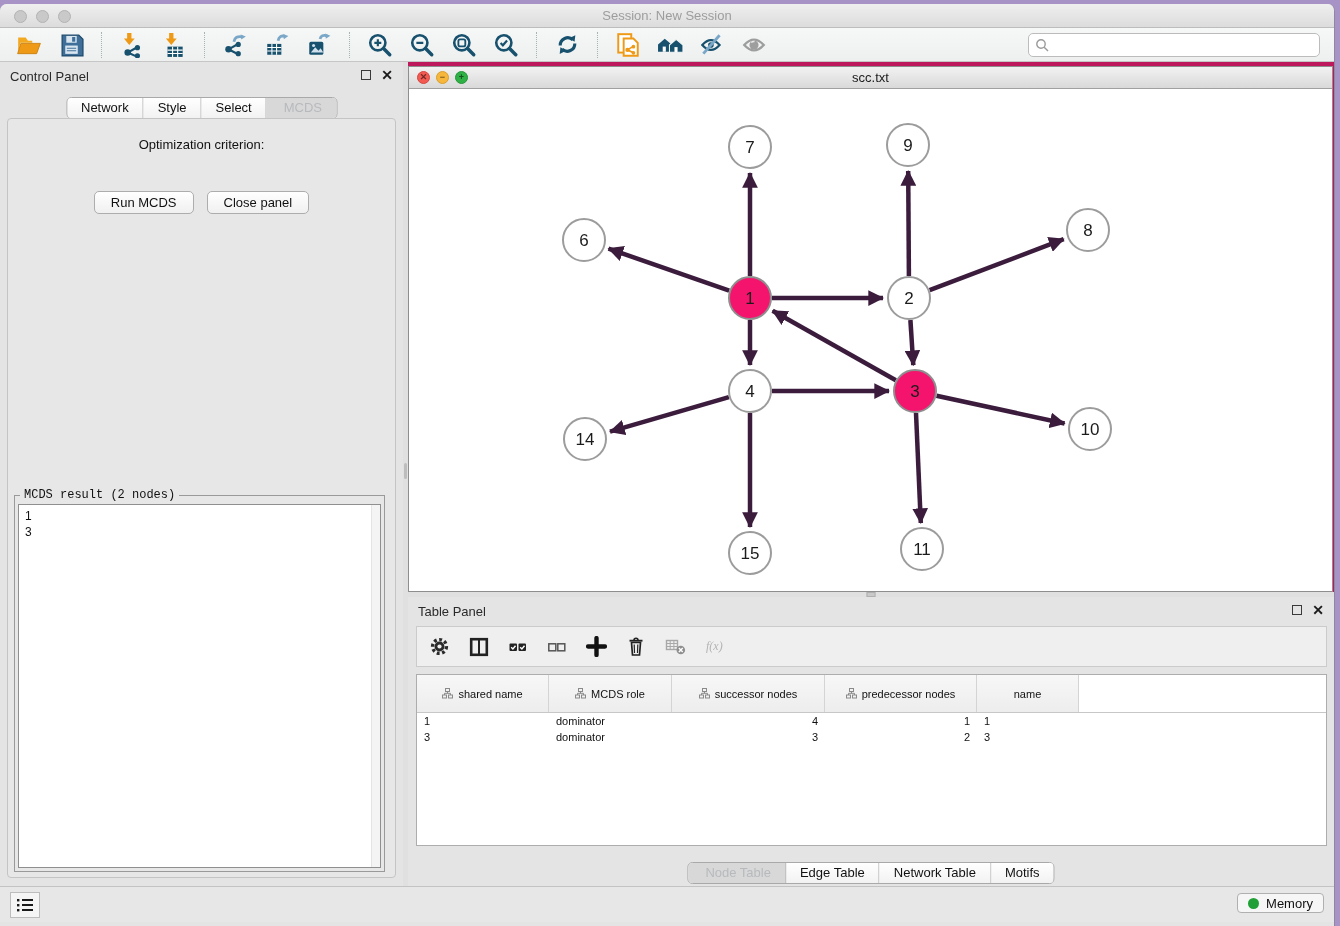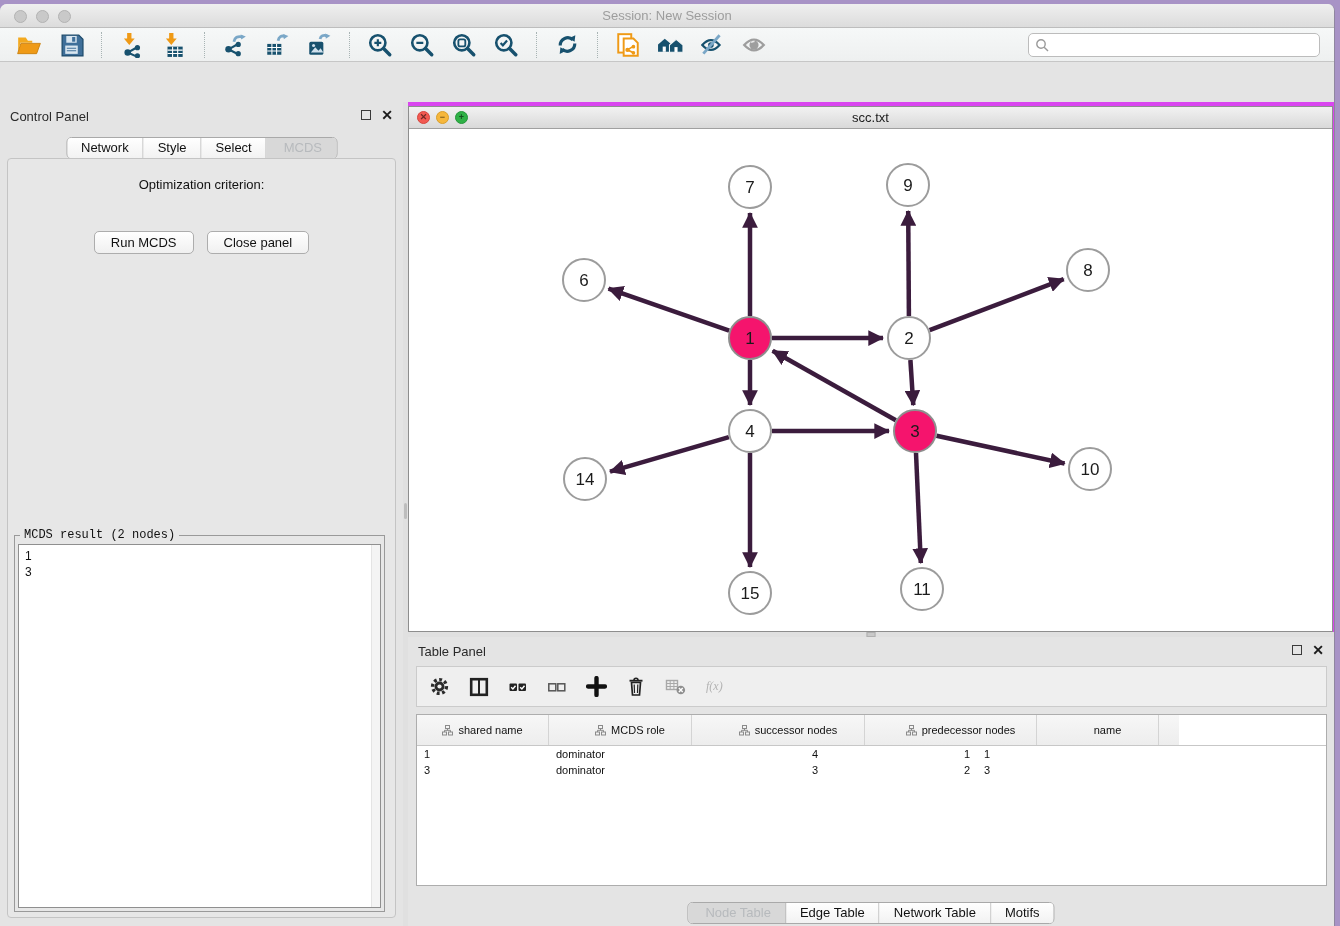--- a/index.html
+++ b/index.html
@@ -19,21 +19,21 @@
   .toolbar{height:34px;background:linear-gradient(#f6f8f8,#eef0f0);border-bottom:1px solid #c6c6c6;
            display:flex;align-items:center;padding:0 8px;}
   .tb-btn{width:34px;height:30px;display:flex;align-items:center;justify-content:center;flex:0 0 auto;margin:0 4px;}
   .tb-sep{width:1px;height:26px;border-left:1px dotted #a8b4b4;margin:0 9px;flex:0 0 auto;}
   .search-wrap{margin-left:auto;margin-right:6px;position:relative;width:292px;height:24px;}
   .search-wrap input{width:100%;height:100%;border:1px solid #bcbcbc;border-radius:5px;background:#fff;
                      padding:0 8px 0 26px;font-size:12px;outline:none;color:#333;}
   .search-glass{position:absolute;left:7px;top:5px;}
 
   
-  .workspace{display:flex;height:824px;background:#d946ef;margin-top:40px;}
+  .workspace{display:flex;height:824px;background:#be185d;}
   .v-split{width:5px;background:#e0e0e0;position:relative;cursor:col-resize;}
   .v-split .grip{position:absolute;top:401px;left:1px;width:3px;height:16px;background:#bdbdbd;border-radius:2px;}
 
   
   .control-panel{width:403px;background:#e4e4e4;position:relative;flex:0 0 auto;}
   .panel-head-title{position:absolute;left:10px;top:7px;font-size:13px;color:#2a2a2a;}
   .panel-head-icons{position:absolute;right:10px;top:8px;display:flex;gap:10px;align-items:center;}
   .ico-float{width:10px;height:10px;border:1.5px solid #3a3a3a;}
   .ico-close{font-size:14px;font-weight:bold;color:#1a1a1a;line-height:10px;}
   .seg-tabs{position:absolute;top:35px;left:50%;transform:translateX(-50%);display:flex;height:22px;
@@ -75,21 +75,21 @@
   .h-split{height:5px;background:#e0e0e0;position:relative;cursor:row-resize;}
   .h-split .grip{position:absolute;left:50%;transform:translateX(-50%);top:0;width:9px;height:5px;background:#c9c9c9;border:1px solid #b0b0b0;}
 
   
   .table-panel{flex:1;background:#e4e4e4;position:relative;min-height:0;}
   .tp-toolbar{position:absolute;left:8px;right:7px;top:29px;height:41px;background:#efefef;border:1px solid #cbcbcb;
               display:flex;align-items:center;padding-left:12px;gap:19px;}
   .tp-icon{display:flex;align-items:center;justify-content:center;}
   .fx-label{font-family:"Liberation Serif",serif;font-style:italic;font-size:12px;color:#b3b3b3;}
   .node-table{position:absolute;left:8px;right:7px;top:77px;height:172px;background:#fff;border:1px solid #adadad;overflow:hidden;}
-  .thead{display:flex;height:31px;border-bottom:1px solid #c7c7c7;background:linear-gradient(#f7f7f7,#ededed);gap:20px;}
+  .thead{display:flex;height:38px;border-bottom:1px solid #c7c7c7;background:linear-gradient(#f7f7f7,#ededed);}
   .th{display:flex;align-items:center;justify-content:center;gap:5px;font-size:11px;color:#111;
       border-right:1px solid #d4d4d4;flex:0 0 auto;background:linear-gradient(#f7f7f7,#ededed);}
   .th-fill{flex:1;background:#fff;border-right:none;}
   .c0{width:132px;} .c1{width:123px;} .c2{width:153px;} .c3{width:152px;} .c4{width:102px;}
   .tr{display:flex;height:16px;align-items:center;}
   .td{font-size:11px;color:#111;flex:0 0 auto;padding:0 7px;white-space:nowrap;}
   .td.num{text-align:right;}
   .tp-tabs{position:absolute;left:50%;transform:translateX(-50%);top:265px;display:flex;height:22px;
            border:1px solid #a9a9a9;border-radius:5px;overflow:hidden;background:#fff;}
 

